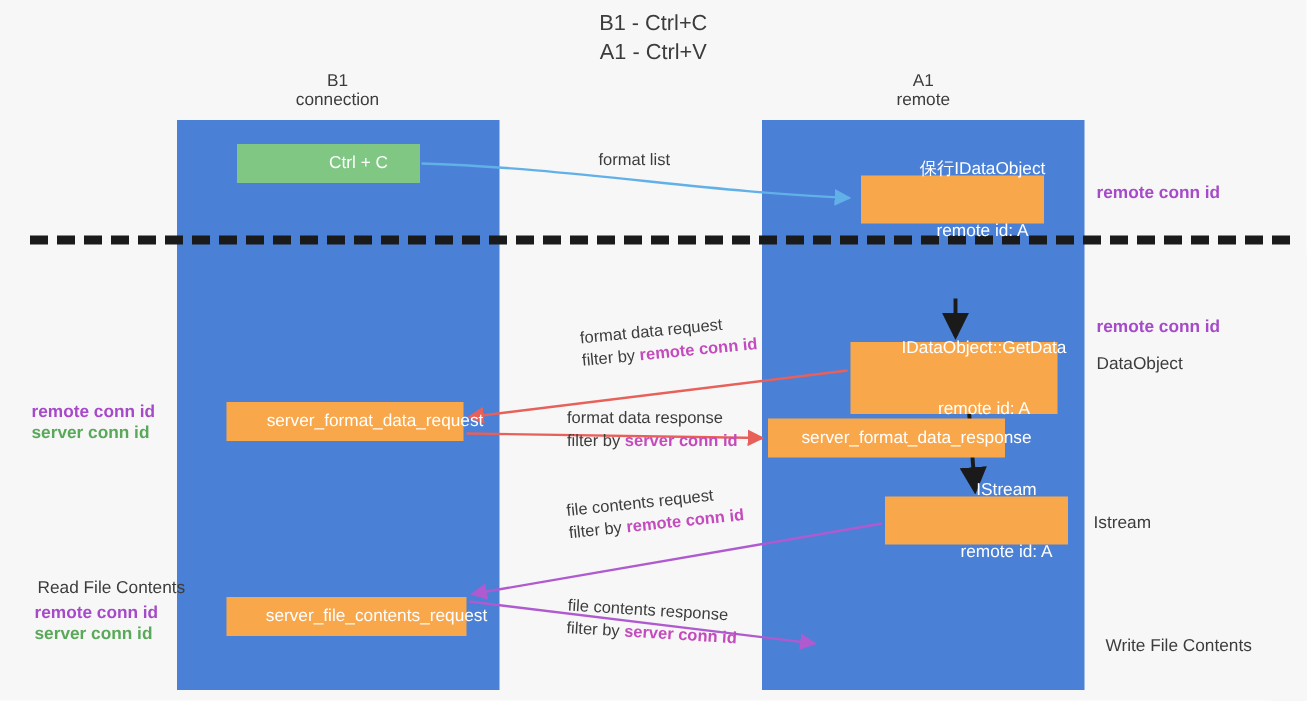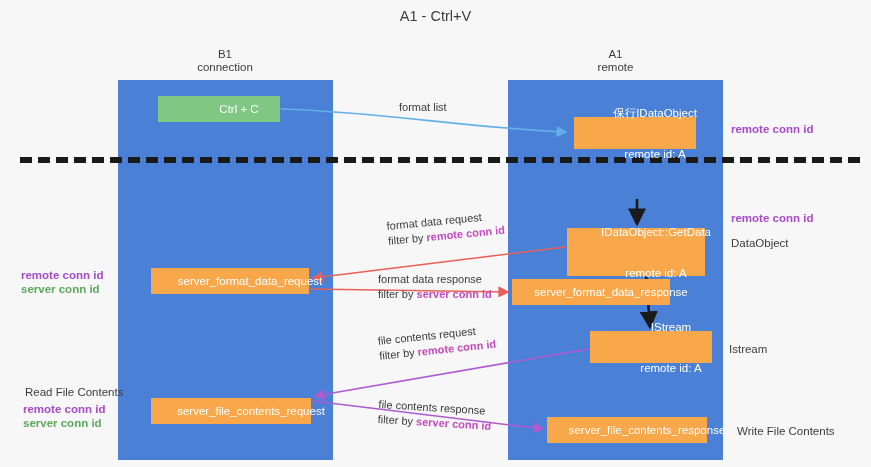--- a/index.html
+++ b/index.html
@@ -133,20 +133,21 @@
     z-index: 3;
     pointer-events: none;
   }
 </style>
 </head>
 <body>
 
 <div id="canvas">
 
   <div id="title">
+    <span>B1 - Ctrl+C</span>
     <span>A1 - Ctrl+V</span>
   </div>
 
   <div class="lane-header" id="hdr-b1">
     <span class="l1">B1</span>
     <span class="l2">connection</span>
   </div>
   <div class="lane-header" id="hdr-a1">
     <span class="l1">A1</span>
     <span class="l2">remote</span>
@@ -213,23 +214,20 @@
 
   <div class="node orange" id="n-istream">
     <span class="ln">IStream</span>
     <span class="ln">remote id: A</span>
   </div>
 
   <div class="node orange" id="n-sfcreq">
     <span class="ln">server_file_contents_request</span>
   </div>
 
-  <div class="node orange" id="n-sfcres">
-    <span class="ln">server_file_contents_response</span>
-  </div>
 
   <div class="anno" id="a-remote1">
     <span class="purple">remote conn id</span>
   </div>
   <div class="anno" id="a-remote2">
     <span class="purple">remote conn id</span>
   </div>
   <div class="anno" id="a-dataobject">
     <span class="plain">DataObject</span>
   </div>

